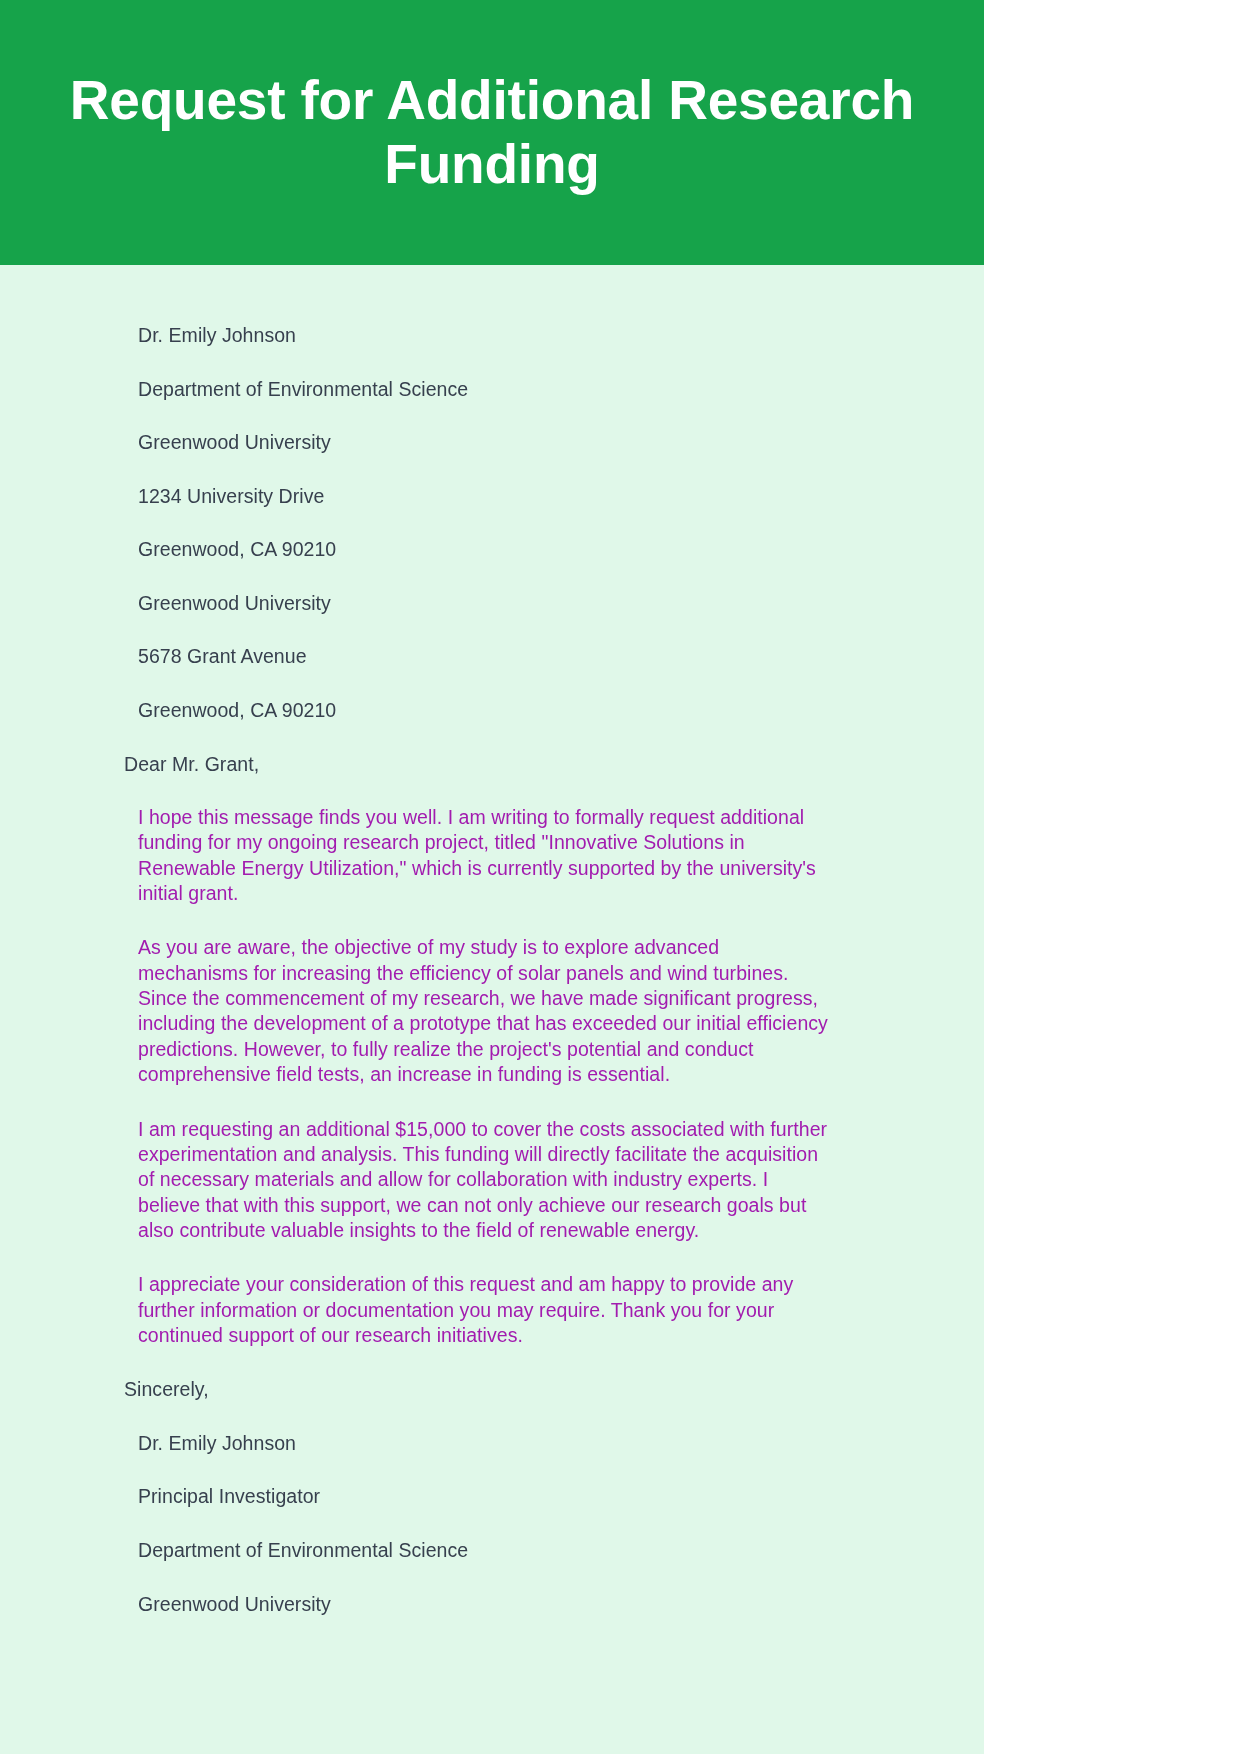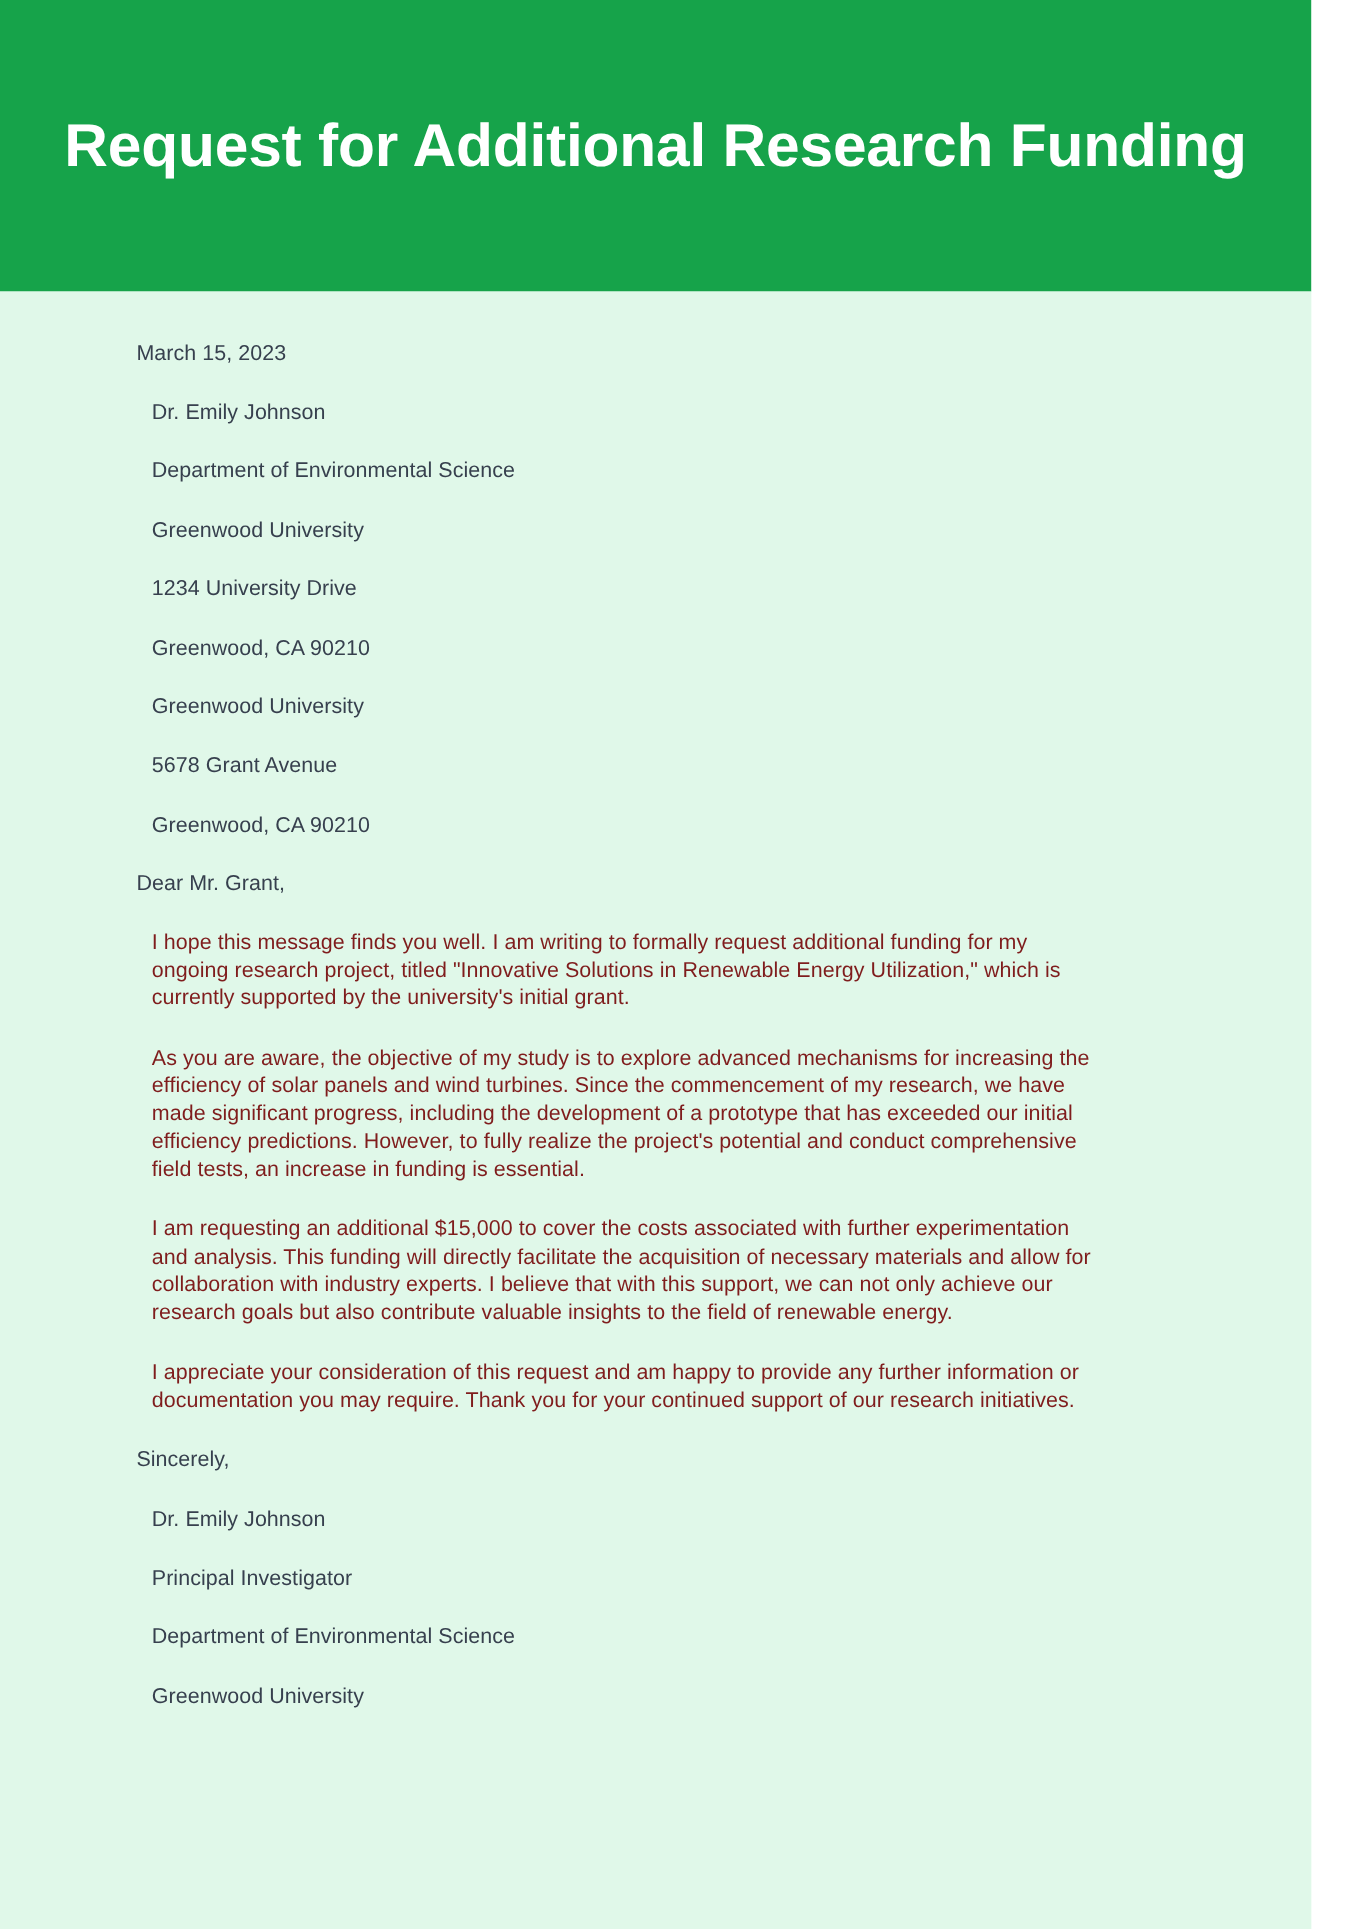--- a/index.html
+++ b/index.html
@@ -7,21 +7,21 @@
     padding: 0;
   }
   body {
     width: 1240px;
     height: 1754px;
     background: #ffffff;
     font-family: "Liberation Sans", sans-serif;
     overflow: hidden;
   }
   .page {
-    width: 1192px;
+    width: 984px;
     min-height: 1754px;
     background: #e0f8e9;
     display: flex;
     flex-direction: column;
   }
   .letter-header {
     width: 100%;
     height: 265px;
     background: #16a34a;
     display: flex;
@@ -48,21 +48,21 @@
   }
   .line {
     color: #37404e;
     font-family: "Liberation Sans", sans-serif;
     font-size: 19.5px;
     line-height: 1.26;
     margin: 0 0 29px 0;
     letter-spacing: 0.05px;
   }
   .para {
-    color: #7f1d1d;
+    color: #a21caf;
     font-family: "Liberation Sans", sans-serif;
     font-size: 19.5px;
     line-height: 1.30;
     margin: 0 0 29px 0;
     max-width: 855px;
     text-align: left;
     letter-spacing: 0.05px;
   }
   .block { margin: 14px; padding: 0; }
 </style>
@@ -70,21 +70,20 @@
 <body>
 
 <div class="page">
 
   <header class="letter-header">
     <h1>Request for Additional Research Funding</h1>
   </header>
 
   <main class="letter-body">
 
-    <p class="line">March 15, 2023</p>
 
     <div class="block">
       <p class="line">Dr. Emily Johnson</p>
       <p class="line">Department of Environmental Science</p>
       <p class="line">Greenwood University</p>
       <p class="line">1234 University Drive</p>
       <p class="line">Greenwood, CA 90210</p>
     </div>
 
     <div class="block">

